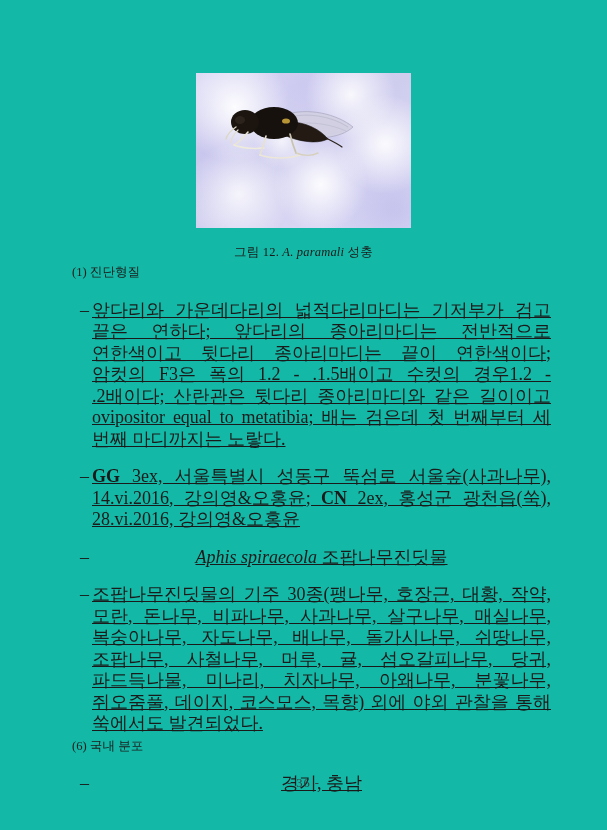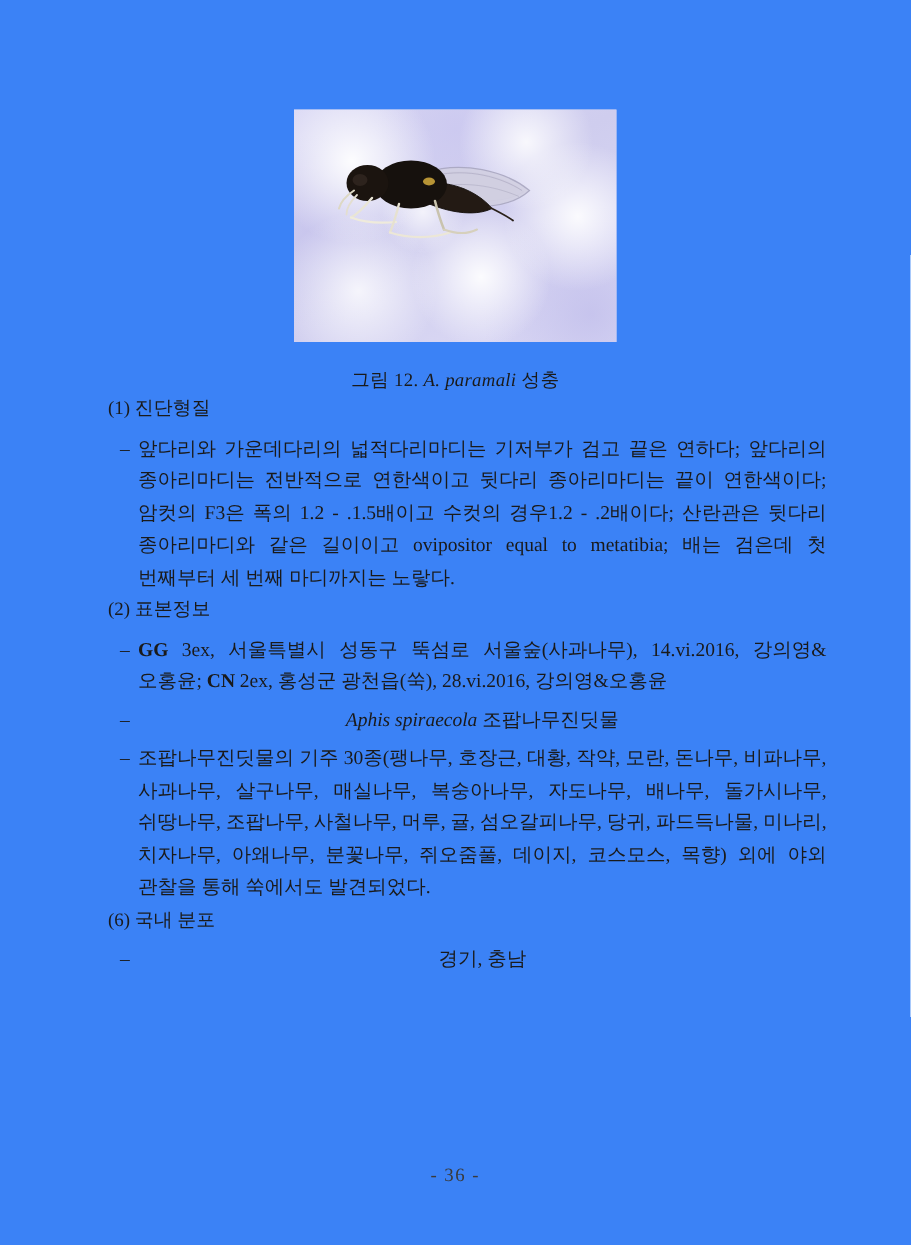--- a/index.html
+++ b/index.html
@@ -9,21 +9,21 @@
     background: #ffffff;
   }
   body {
     font-family: "Liberation Serif", "DejaVu Serif", serif;
     color: #1a1a1a;
   }
   .page {
     position: relative;
     width: 607px;
     height: 830px;
-    background: #3b82f6;
+    background: #14b8a6;
     overflow: hidden;
     box-sizing: border-box;
   }
 
   
   .figure-block {
     position: absolute;
     left: 0;
     top: 73px;
     width: 607px;
@@ -81,26 +81,27 @@
     padding: 0;
   }
   .heading {
     margin: 0 0 1px 72px;
     font-size: 12.6px;
     line-height: 21.5px;
     white-space: nowrap;
   }
   .bullet {
     position: relative;
-    margin: 4px 56px 1px 92px;
-    font-size: 13px;
+    margin: 16px 56px 1px 92px;
+    font-size: 18px;
     line-height: 21.5px;
     text-align: justify;
     text-justify: inter-word;
     word-break: keep-all;
+    text-decoration: underline;
   }
   .bullet::before {
     content: "\2013";
     position: absolute;
     left: -12px;
     top: 0;
   }
   .bullet.nowrap {
     text-align: center;
     white-space: nowrap;
@@ -175,21 +176,20 @@
   </div>
 
   <div class="content">
 
     <div class="item">
       <p class="heading">(1) 진단형질</p>
       <p class="bullet">앞다리와 가운데다리의 넓적다리마디는 기저부가 검고 끝은 연하다; 앞다리의 종아리마디는 전반적으로 연한색이고 뒷다리 종아리마디는 끝이 연한색이다; 암컷의 F3은 폭의 1.2 - .1.5배이고 수컷의 경우1.2 - .2배이다; 산란관은 뒷다리 종아리마디와 같은 길이이고 ovipositor equal to metatibia; 배는 검은데 첫 번째부터 세 번째 마디까지는 노랗다.</p>
     </div>
 
     <div class="item">
-      <p class="heading">(2) 표본정보</p>
       <p class="bullet"><span class="bold">GG</span> 3ex, 서울특별시 성동구 뚝섬로 서울숲(사과나무), 14.vi.2016, 강의영&amp;오홍윤; <span class="bold">CN</span> 2ex, 홍성군 광천읍(쑥), 28.vi.2016, 강의영&amp;오홍윤</p>
     </div>
 
     <div class="item">
       <p class="bullet nowrap"><span class="ital">Aphis spiraecola</span> 조팝나무진딧물</p>
     </div>
 
     <div class="item">
       <p class="bullet">조팝나무진딧물의 기주 30종(팽나무, 호장근, 대황, 작약, 모란, 돈나무, 비파나무, 사과나무, 살구나무, 매실나무, 복숭아나무, 자도나무, 배나무, 돌가시나무, 쉬땅나무, 조팝나무, 사철나무, 머루, 귤, 섬오갈피나무, 당귀, 파드득나물, 미나리, 치자나무, 아왜나무, 분꽃나무, 쥐오줌풀, 데이지, 코스모스, 목향) 외에 야외 관찰을 통해 쑥에서도 발견되었다.</p>
     </div>

